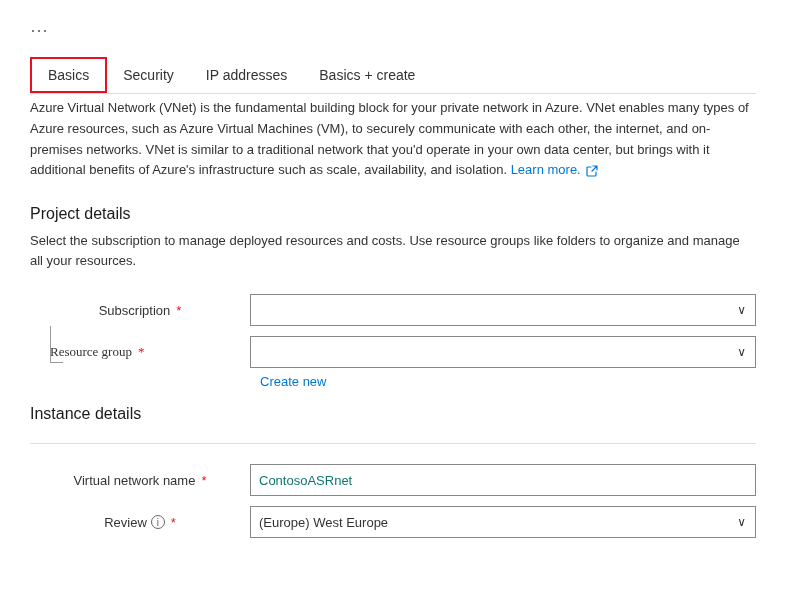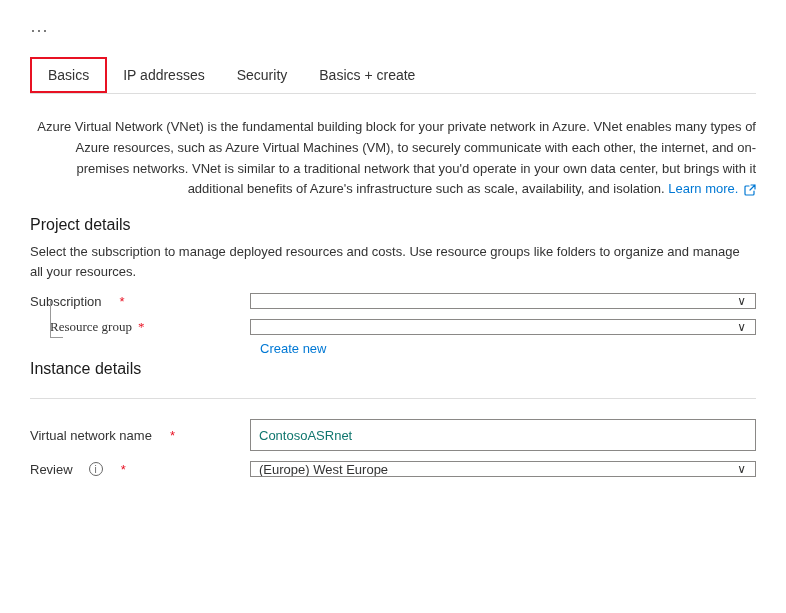--- a/index.html
+++ b/index.html
@@ -29,21 +29,21 @@
     .more-icon {
       color: #666;
       font-size: 18px;
       cursor: pointer;
     }
 
     .tabs {
       display: flex;
       gap: 0;
       border-bottom: 1px solid #ddd;
-      margin-bottom: 23px;
+      margin-bottom: 4px;
     }
 
     .tab {
       padding: 8px 16px;
       cursor: pointer;
       font-size: 14px;
       color: #333;
       border: none;
       background: none;
       position: relative;
@@ -54,25 +54,24 @@
       color: #333;
       border: 2px solid #e81123;
       background: #fff;
     }
 
     .tab.active::after {
       display: none;
     }
 
     .description-block {
-      margin-bottom: 16px;
+      margin-bottom: 24px;
       font-size: 13px;
       line-height: 1.6;
       color: #333;
-      text-align: right;
     }
 
     .learn-more {
       color: #0078d4;
       text-decoration: none;
       cursor: pointer;
     }
 
     .external-link-icon {
       display: inline-block;
@@ -86,52 +85,53 @@
       font-size: 16px;
       font-weight: 400;
       color: #1a1a1a;
       margin-bottom: 8px;
       margin-top: 0;
     }
 
     .section-description {
       font-size: 13px;
       color: #333;
-      margin-bottom: 12px;
+      margin-bottom: 24px;
       line-height: 1.5;
     }
 
     .form-row {
       display: flex;
       align-items: center;
       margin-bottom: 10px;
     }
 
     .form-label {
       width: 220px;
       font-size: 13px;
       color: #333;
       flex-shrink: 0;
       display: flex;
       align-items: center;
-      gap: 16px;
+      gap: 4px;
+      justify-content: center;
     }
 
     .required-star {
       color: #e81123;
       margin-left: 2px;
     }
 
     .form-control-wrapper {
       flex: 1;
     }
 
     .form-select {
       width: 100%;
-      height: 16px;
+      height: 32px;
       border: 1px solid #8a8886;
       background: #fff;
       padding: 0 30px 0 8px;
       font-size: 13px;
       color: #333;
       appearance: none;
       cursor: pointer;
       position: relative;
     }
 
@@ -190,21 +190,21 @@
       border-bottom: 1px solid #999;
     }
 
     .create-new-link {
       color: #0078d4;
       text-decoration: none;
       cursor: pointer;
       font-size: 13px;
       margin-left: 230px;
       display: block;
-      margin-bottom: 4px;
+      margin-bottom: 16px;
       margin-top: 4px;
     }
 
     .divider {
       border: none;
       border-top: 1px solid #ddd;
       margin: 20px 0;
     }
 
     .info-icon {
@@ -223,22 +223,22 @@
   </style>
 </head>
 <body>
 
 <div class="page-header">
   <span class="more-icon">···</span>
 </div>
 
 <div class="tabs">
   <button class="tab active">Basics</button>
+  <button class="tab">Security</button>
   <button class="tab">IP addresses</button>
-  <button class="tab">Security</button>
   <button class="tab">Basics + create</button>
 </div>
 
 <div class="description-block">
   <span>Azure Virtual Network (VNet) is the fundamental building block for your private network in Azure. VNet enables many types of Azure resources, such as Azure Virtual Machines (VM), to securely communicate with each other, the internet, and on-premises networks. VNet is similar to a traditional network that you'd operate in your own data center, but brings with it additional benefits of Azure's infrastructure such as scale, availability, and isolation.</span>
   <a class="learn-more">
     <span>Learn more.</span>
     <svg class="external-link-icon" viewBox="0 0 12 12" fill="none" xmlns="http://www.w3.org/2000/svg">
       <path d="M7 1h4v4M6 6L11 1M5 2H2a1 1 0 0 0-1 1v7a1 1 0 0 0 1 1h7a1 1 0 0 0 1-1V7" stroke="#0078d4" stroke-width="1.2" stroke-linecap="round" stroke-linejoin="round"></path>
     </svg>

